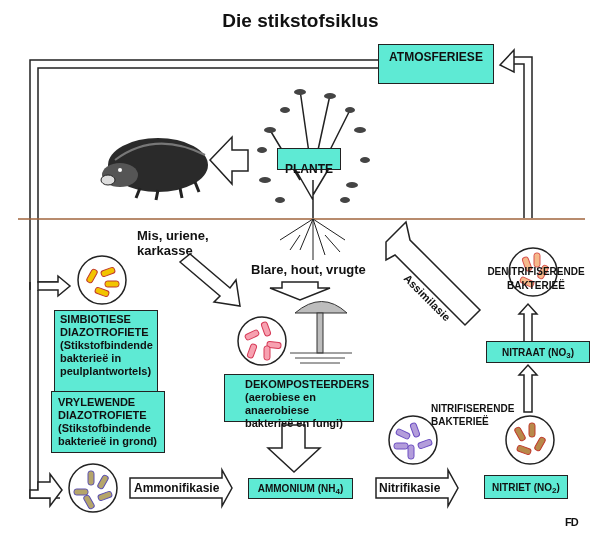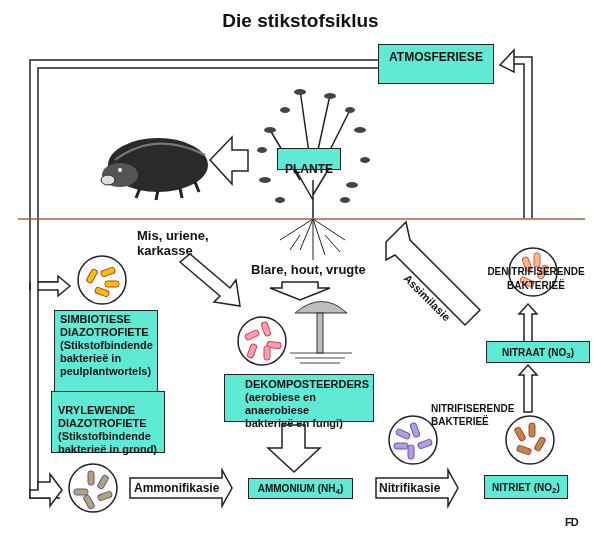--- a/index.html
+++ b/index.html
@@ -171,21 +171,21 @@
 <div class="lbl big" style="left:251px;top:262px;">Blare, hout, vrugte</div>
 
 <div class="box" style="left:54px;top:310px;width:104px;height:86px;padding:2px 5px;">
   <div>SIMBIOTIESE</div>
   <div>DIAZOTROFIETE</div>
   <div>(Stikstofbindende</div>
   <div>bakterieë in</div>
   <div>peulplantwortels)</div>
 </div>
 
-<div class="box" style="left:51px;top:391px;width:114px;height:62px;padding:12px 6px;">
+<div class="box" style="left:51px;top:391px;width:114px;height:62px;padding:4px 6px;">
   <div>VRYLEWENDE</div>
   <div>DIAZOTROFIETE</div>
   <div>(Stikstofbindende</div>
   <div>bakterieë in grond)</div>
 </div>
 
 <div class="box" style="left:224px;top:374px;width:150px;height:48px;padding:3px 20px;">
   <div>DEKOMPOSTEERDERS</div>
   <div>(aerobiese en anaerobiese</div>
   <div>bakterieë en fungi)</div>

